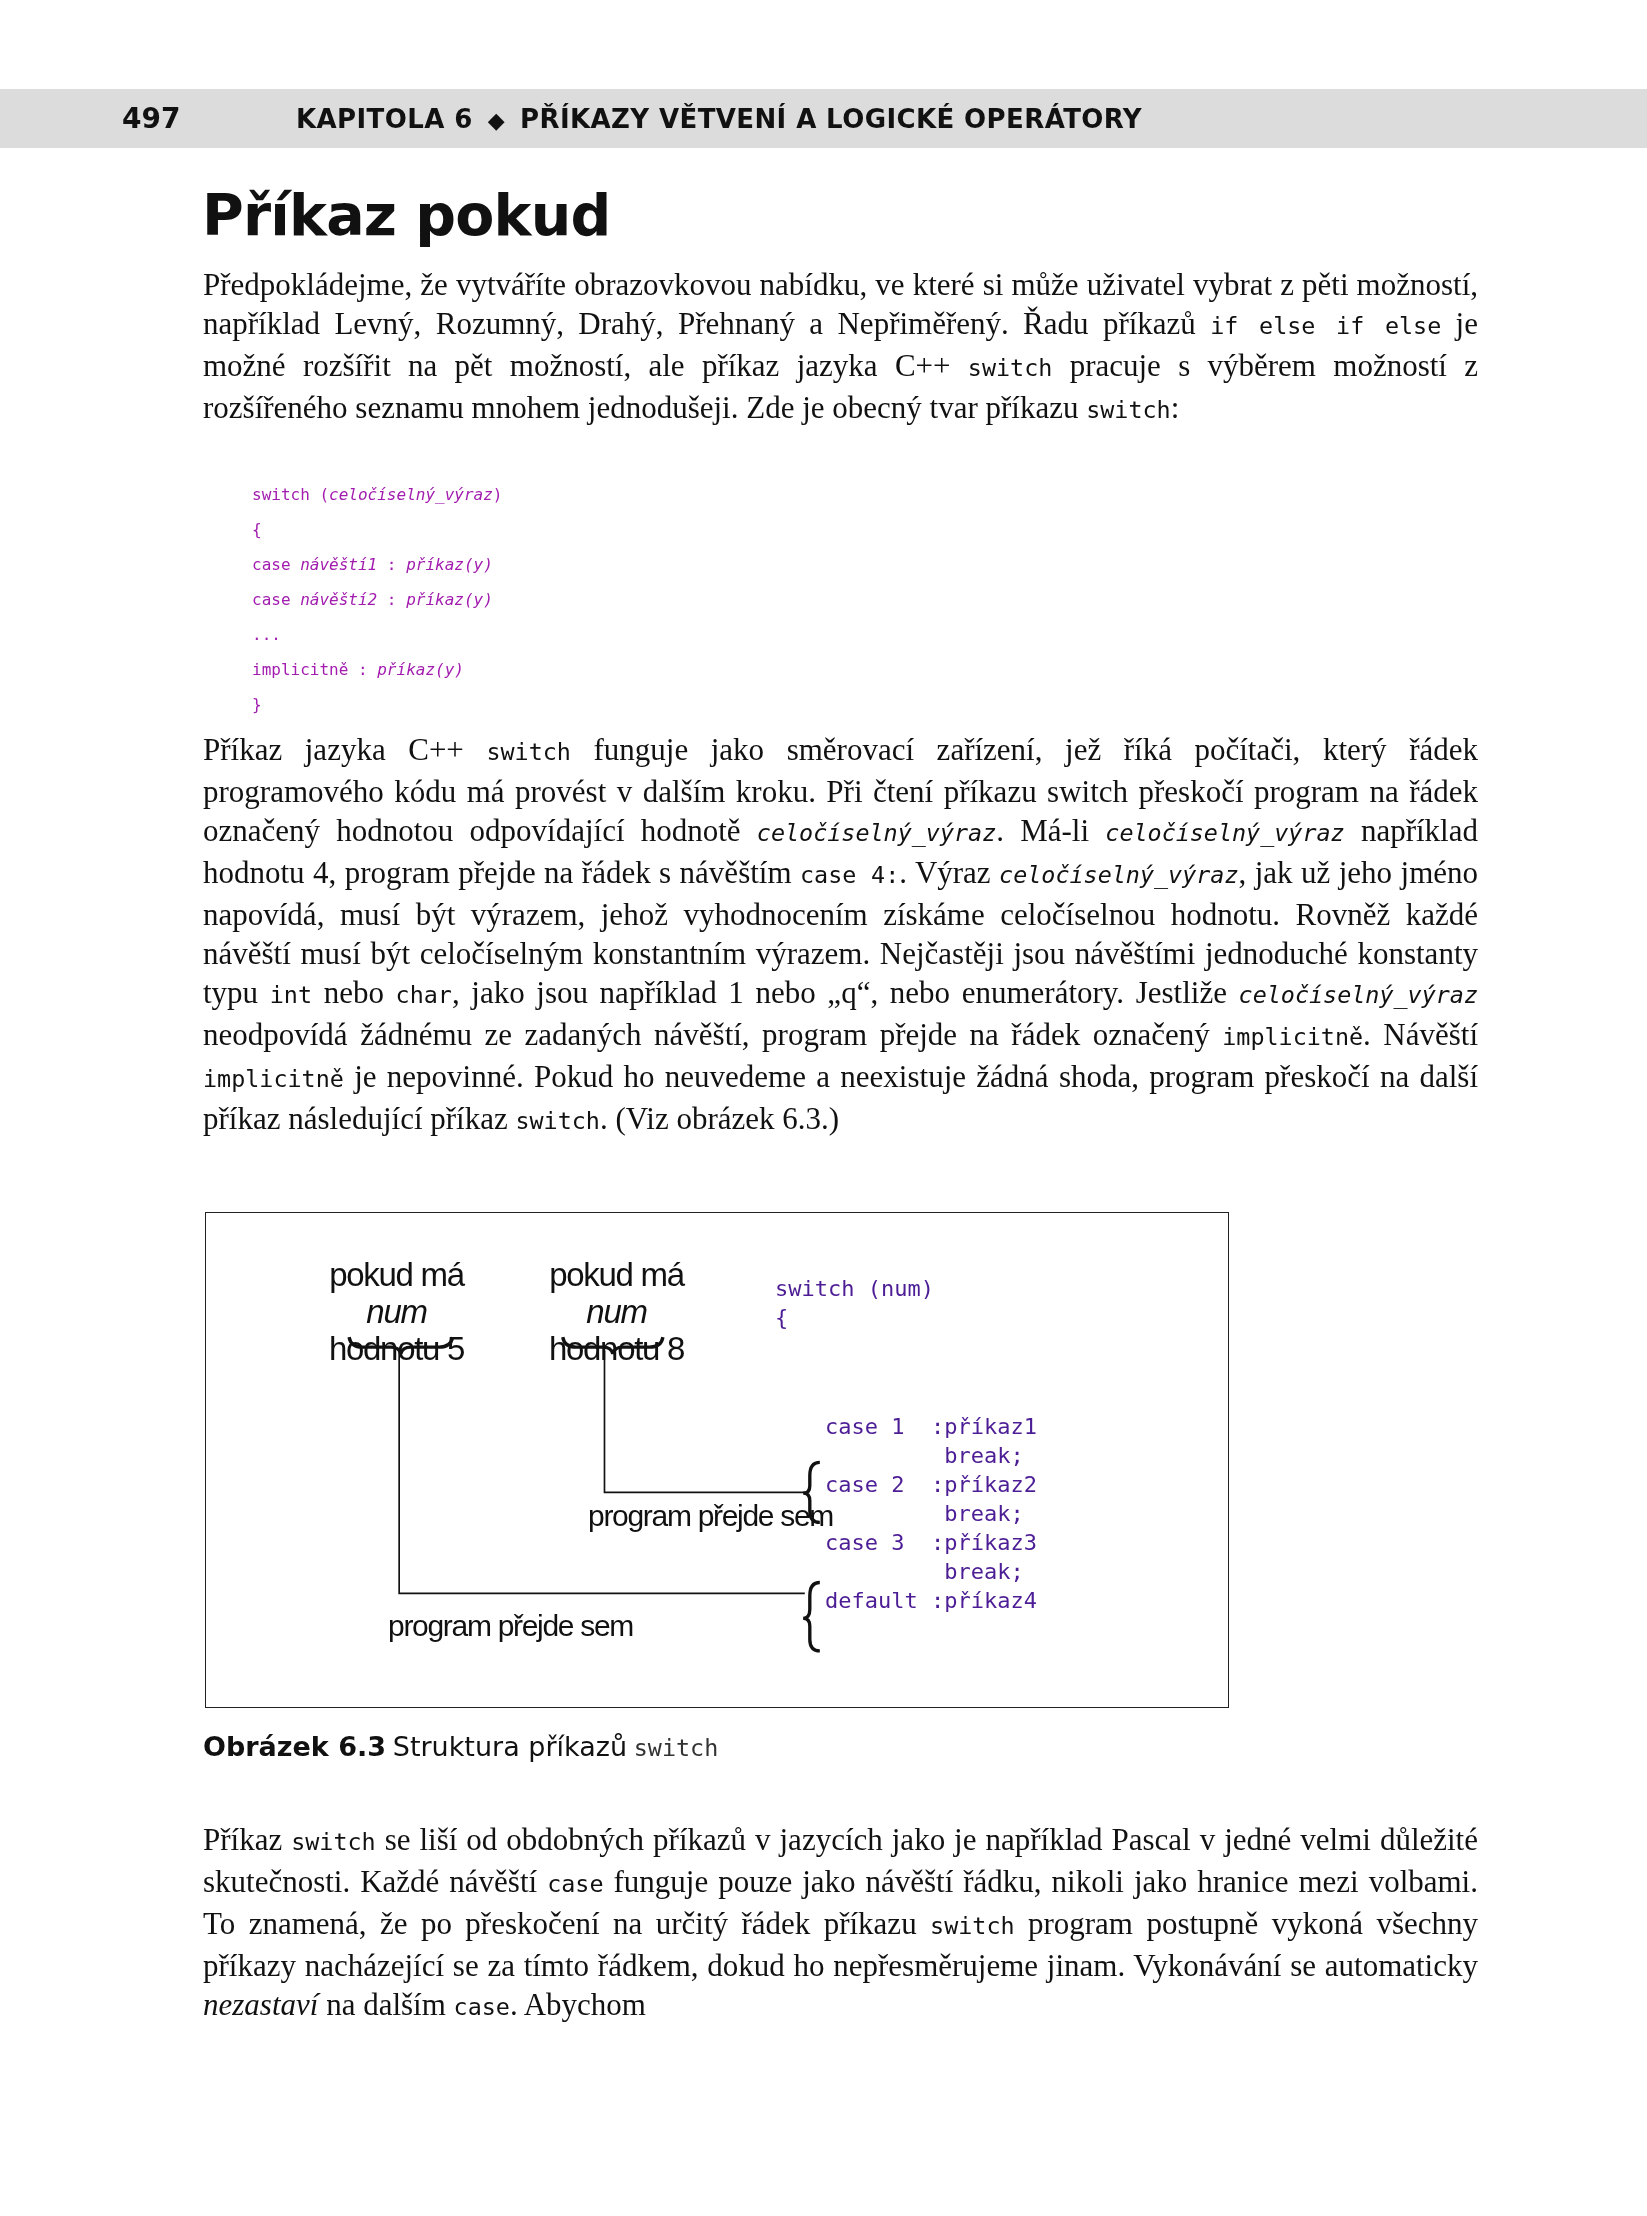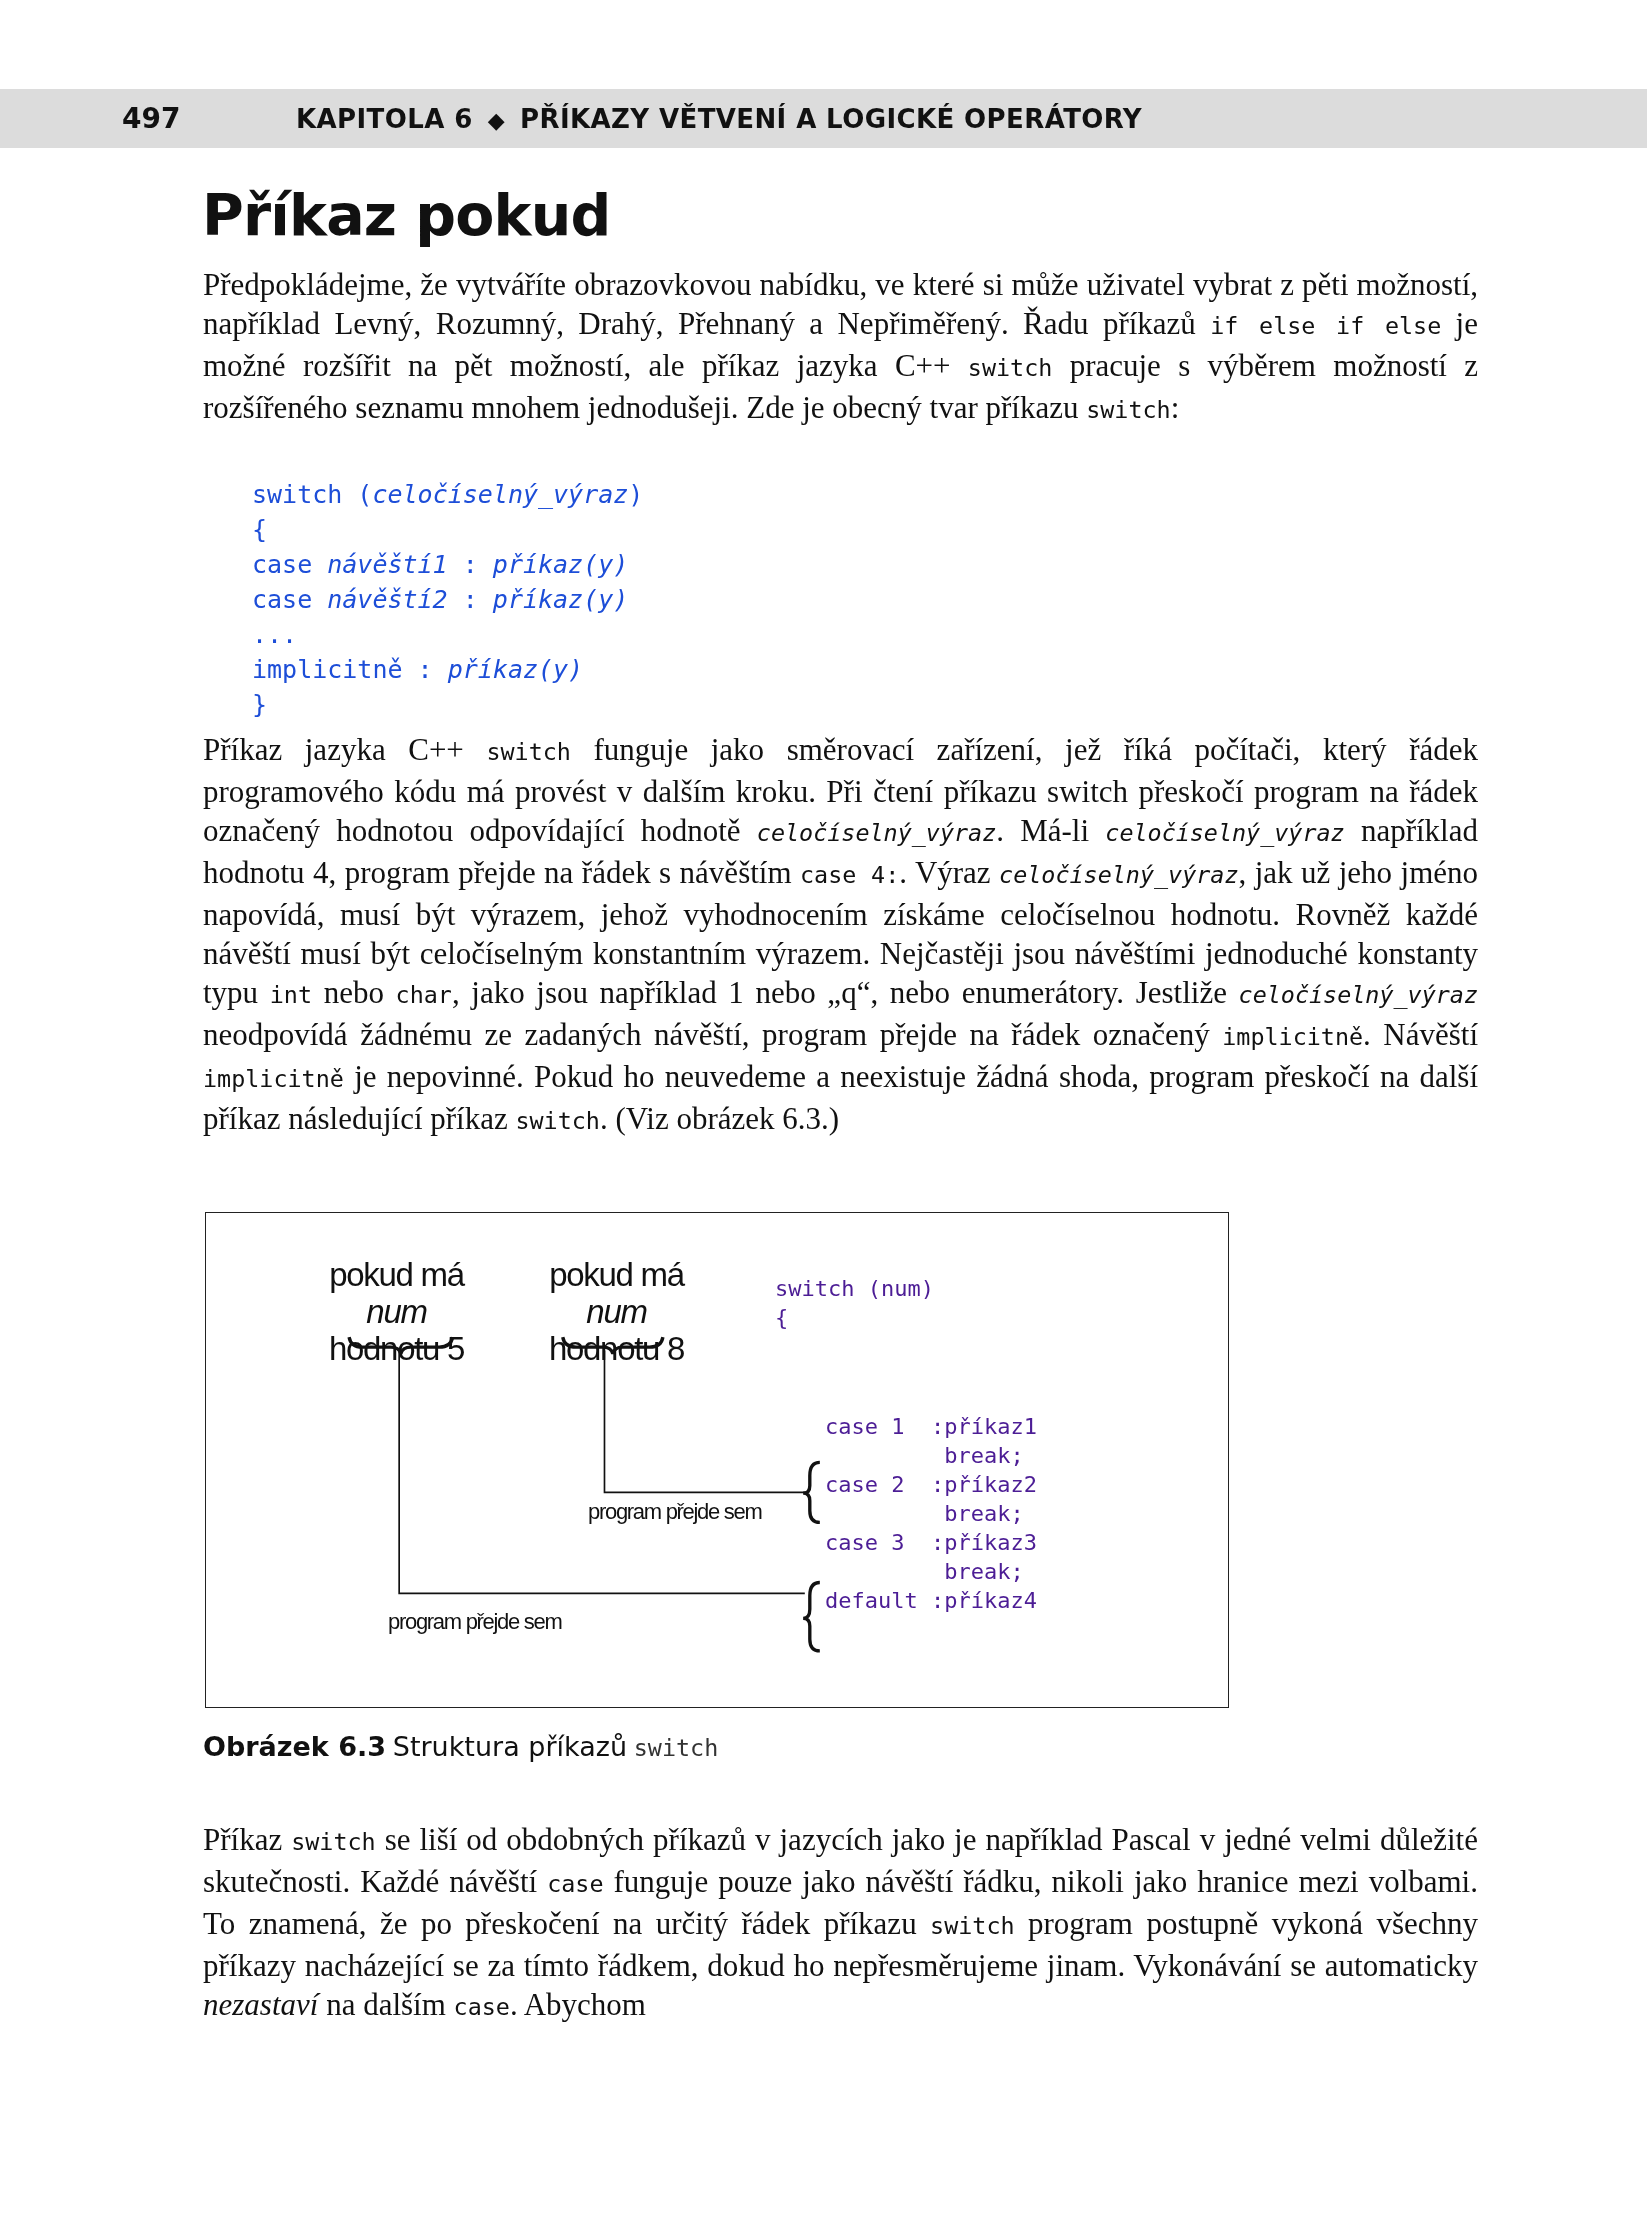--- a/index.html
+++ b/index.html
@@ -5,27 +5,27 @@
   html, body { margin: 0; padding: 0; background: #ffffff; }
   body { width: 1648px; height: 2216px; position: relative; overflow: hidden; color: #111; }
   .header-bar { position: absolute; left: 0; top: 89px; width: 1648px; height: 59px; background: #dcdcdc; }
   .page-num { position: absolute; left: 122px; top: 102px; font-family: "DejaVu Sans", sans-serif; font-weight: bold; font-size: 28px; }
   .running-head { position: absolute; left: 296px; top: 104px; font-family: "DejaVu Sans", sans-serif; font-weight: bold; font-size: 26px; letter-spacing: 0.4px; }
   .diamond { display: inline-block; margin: 0 15px; font-size: 22px; }
   .title { position: absolute; left: 202px; top: 182px; font-family: "DejaVu Sans", sans-serif; font-weight: bold; font-size: 57px; letter-spacing: -0.8px; margin: 0; }
   .para { position: absolute; left: 203px; width: 1275px; font-family: "Liberation Serif", serif; font-size: 31px; line-height: 39px; text-align: justify; margin: 0; }
   .mono { font-family: "DejaVu Sans Mono", monospace; font-size: 23.4px; }
   .monoi { font-family: "DejaVu Sans Mono", monospace; font-size: 23.4px; font-style: italic; }
-  .code-block { position: absolute; left: 252px; top: 477px; font-family: "DejaVu Sans Mono", monospace; font-size: 25px; line-height: 35px; color: #1d4ed8; white-space: pre; margin: 0; }
+  .code-block { position: absolute; left: 252px; top: 477px; font-family: "DejaVu Sans Mono", monospace; font-size: 16px; line-height: 35px; color: #a21caf; white-space: pre; margin: 0; }
   .code-block .it { font-style: italic; }
   .figure-box { position: absolute; left: 205px; top: 1212px; width: 1024px; height: 496px; border: 1.7px solid #222; box-sizing: border-box; }
   .fig-label { position: absolute; font-family: "Liberation Sans", sans-serif; font-size: 33px; letter-spacing: -1.3px; text-align: center; line-height: 37px; color: #111; }
   .fig-label i { font-style: italic; }
   .fig-code { position: absolute; font-family: "DejaVu Sans Mono", monospace; font-size: 22px; white-space: pre; color: #4c1d95; line-height: 29px; }
-  .fig-jump { position: absolute; font-family: "Liberation Sans", sans-serif; font-size: 22px; letter-spacing: -1.3px; color: #111; }
+  .fig-jump { position: absolute; font-family: "Liberation Sans", sans-serif; font-size: 30px; letter-spacing: -1.3px; color: #111; }
   .caption { position: absolute; left: 203px; top: 1731px; font-size: 27px; }
   .caption .fig-num { font-family: "DejaVu Sans", sans-serif; font-weight: bold; }
   .caption .fig-text { font-family: "DejaVu Sans", sans-serif; }
   .caption .fig-mono { font-family: "DejaVu Sans Mono", monospace; font-size: 23.4px; color: #333; }
   svg.diagram-lines { position: absolute; left: 0; top: 0; }
 </style>
 </head>
 <body>
 
 <div class="header-bar"></div>

